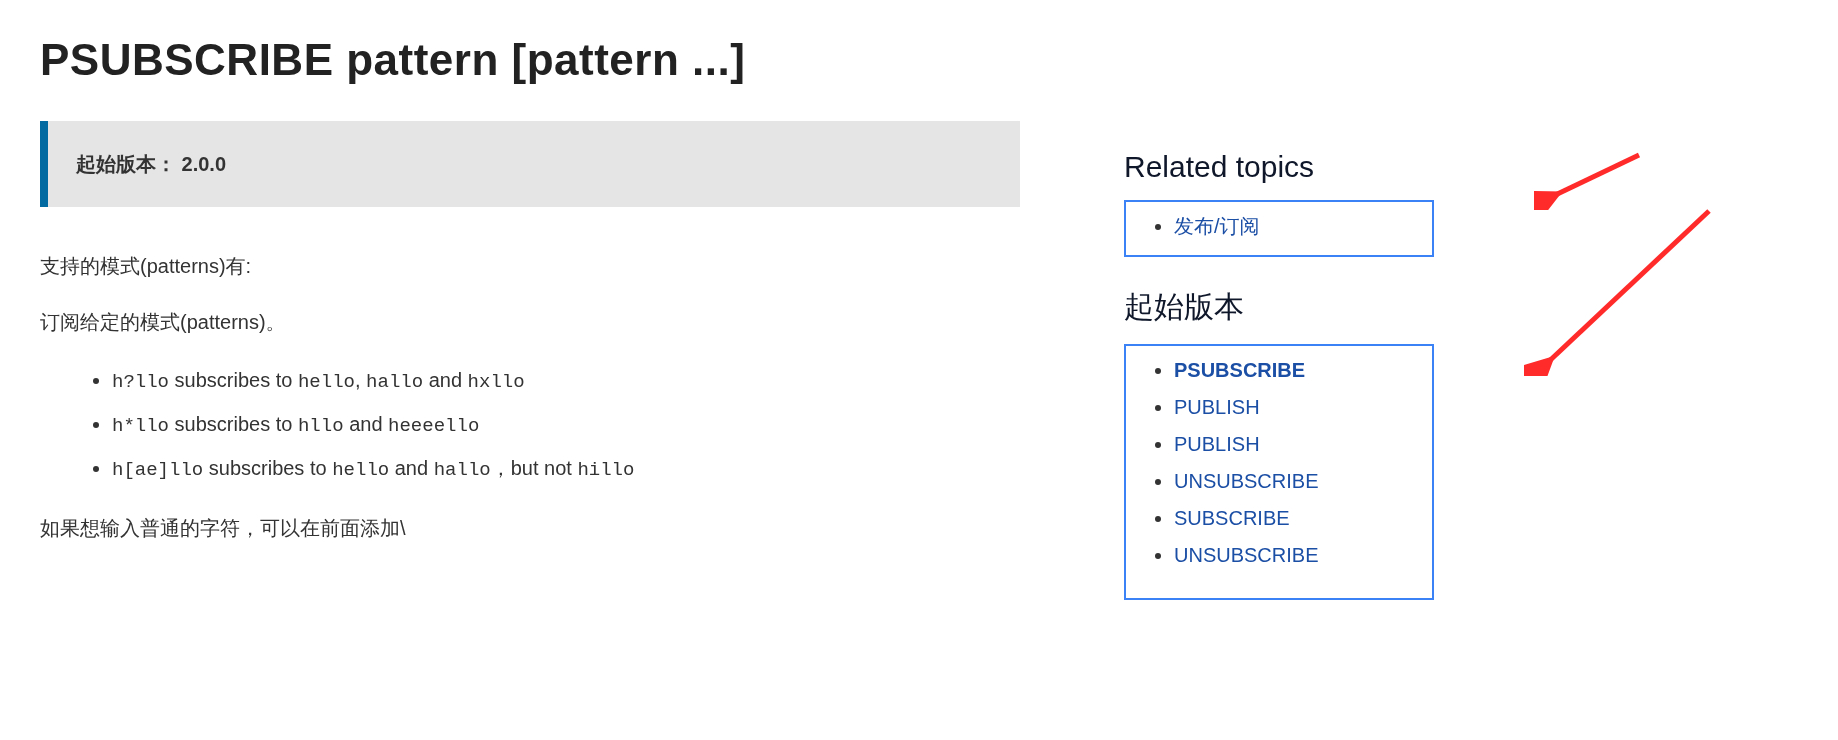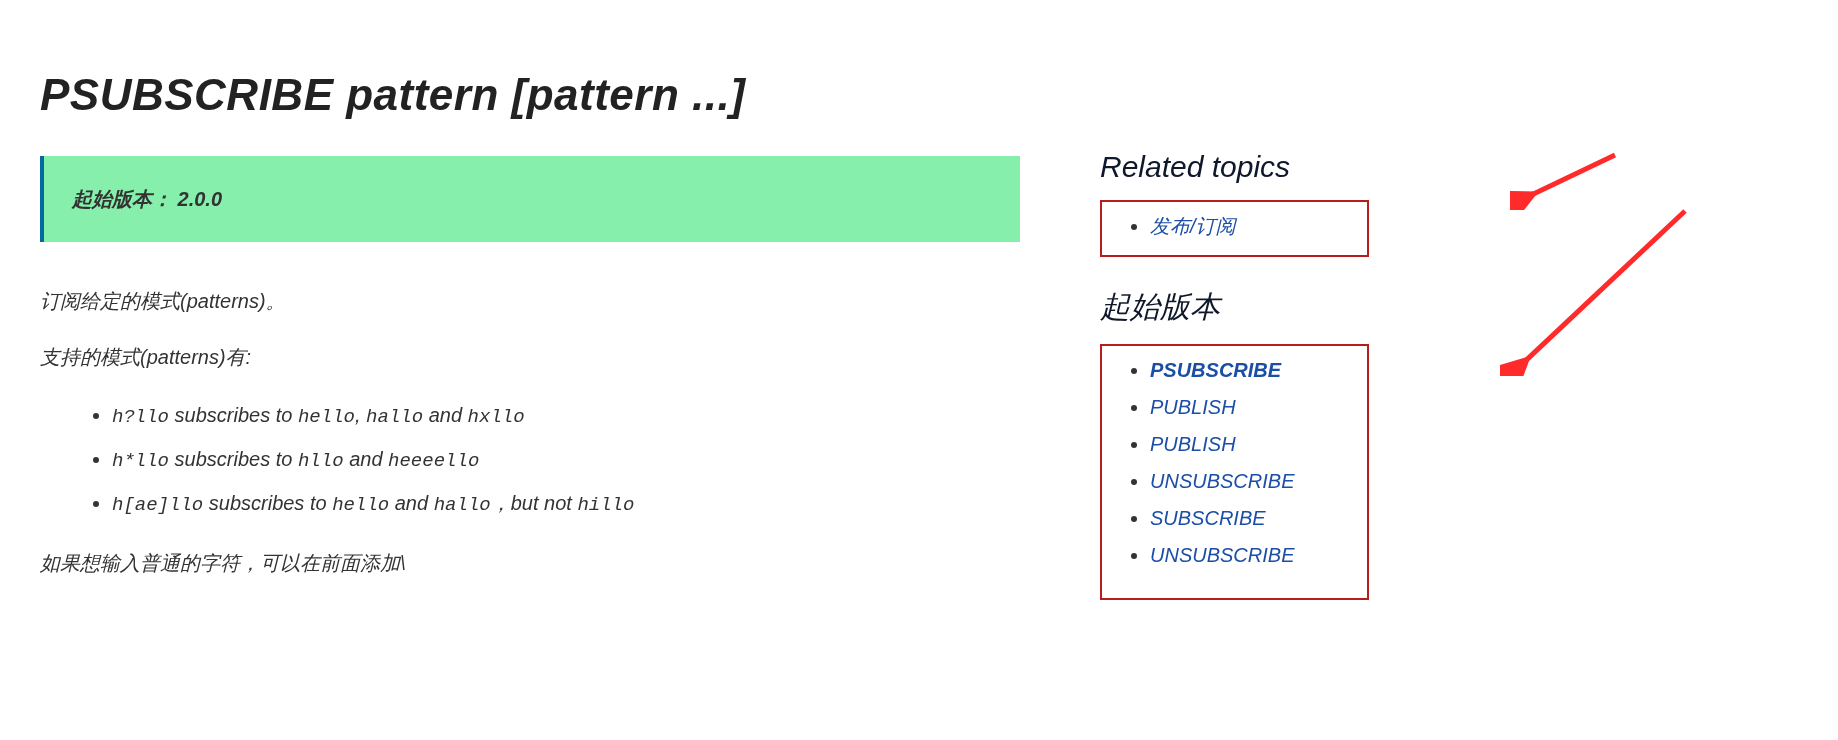--- a/index.html
+++ b/index.html
@@ -6,39 +6,38 @@
   body {
     margin: 0;
     padding: 0 40px 40px 40px;
     font-family: "Helvetica Neue", Helvetica, Arial, "Microsoft YaHei", sans-serif;
     font-size: 20px;
     color: #333;
     background: #fff;
   }
   .page {
     display: flex;
-    gap: 80px;
-    align-items: flex-end;
+    gap: 104px;
+    align-items: center;
     max-width: 1838px;
-    font-style: italic;
   }
   .main {
     flex: 0 0 980px;
     max-width: 980px;
   }
   h1 {
     font-size: 44px;
     font-weight: 700;
     color: #222;
     margin: 0 0 36px 0;
     letter-spacing: 0.5px;
   }
   .since-box {
-    background: #86efac;
-    border-left: 4px solid #0369a1;
+    background: #e5e5e5;
+    border-left: 8px solid #0369a1;
     padding: 20px 28px;
     margin-bottom: 40px;
     color: #555;
     line-height: 1.9;
   }
   .since-box .row { margin: 4px 0; }
   .since-box .label { font-weight: 700; color: #333; }
   .since-box .ver   { font-weight: 700; color: #333; }
   .body p {
     margin: 0 0 18px 0;
@@ -64,23 +63,23 @@
     position: relative;
     padding-top: 120px;
   }
   .side-title {
     font-size: 30px;
     color: #0f172a;
     margin: 30px 0 16px 0;
     font-weight: 400;
   }
   .boxed {
-    border: 2px solid #b91c1c;
+    border: 2px solid #3b82f6;
     padding: 6px 12px 10px 14px;
-    width: 269px;
+    width: 310px;
   }
   .boxed.tall { padding-bottom: 24px; margin-top: 12px; }
   .side-list {
     margin: 0;
     padding-left: 34px;
     list-style: disc;
   }
   .side-list li {
     line-height: 1.85;
   }
@@ -108,22 +107,22 @@
     <h1>PSUBSCRIBE pattern [pattern ...]</h1>
 
     <div class="since-box">
       <div class="row">
         <span class="label">起始版本：</span>
         <span class="ver">2.0.0</span>
       </div>
     </div>
 
     <div class="body">
+      <p>支持的模式(patterns)有:</p>
       <p>订阅给定的模式(patterns)。</p>
-      <p>支持的模式(patterns)有:</p>
       <ul id="examples-list">
           <li><code class="mono">h?llo</code> subscribes to <code class="mono">hello</code>, <code class="mono">hallo</code> and <code class="mono">hxllo</code></li>
           <li><code class="mono">h*llo</code> subscribes to <code class="mono">hllo</code> and <code class="mono">heeeello</code></li>
           <li><code class="mono">h[ae]llo</code> subscribes to <code class="mono">hello</code> and <code class="mono">hallo</code>，but not <code class="mono">hillo</code></li>
         </ul>
       <p>如果想输入普通的字符，可以在前面添加\</p>
     </div>
   </div>
 
   <div class="sidebar">

